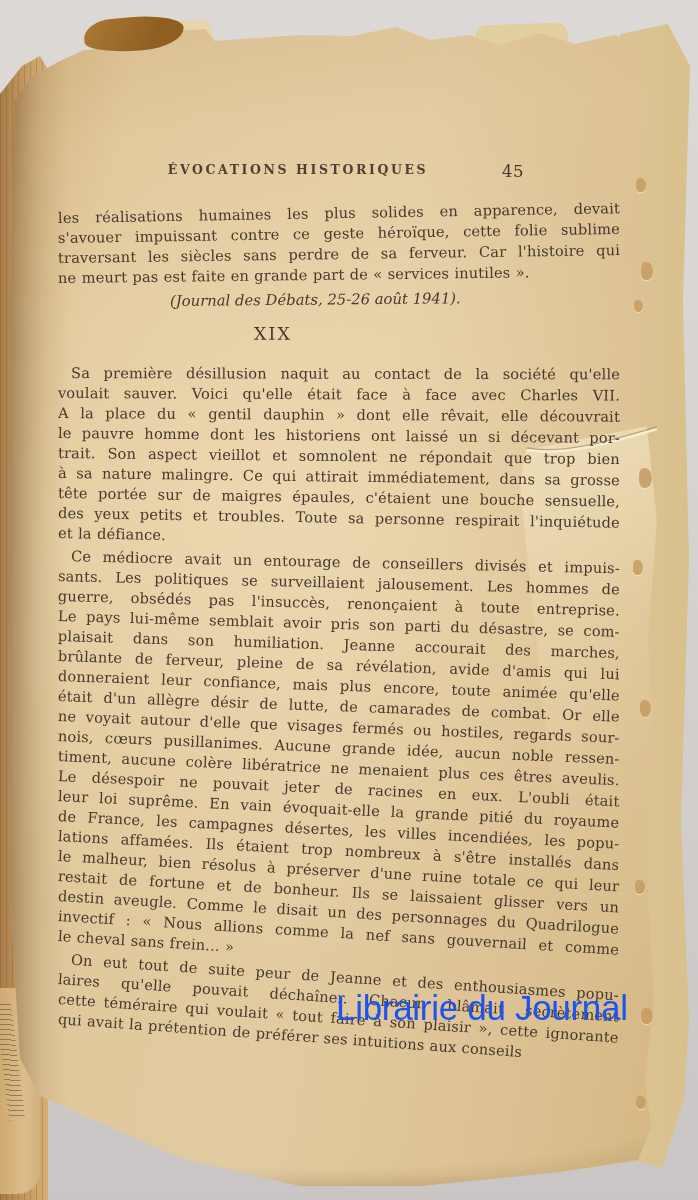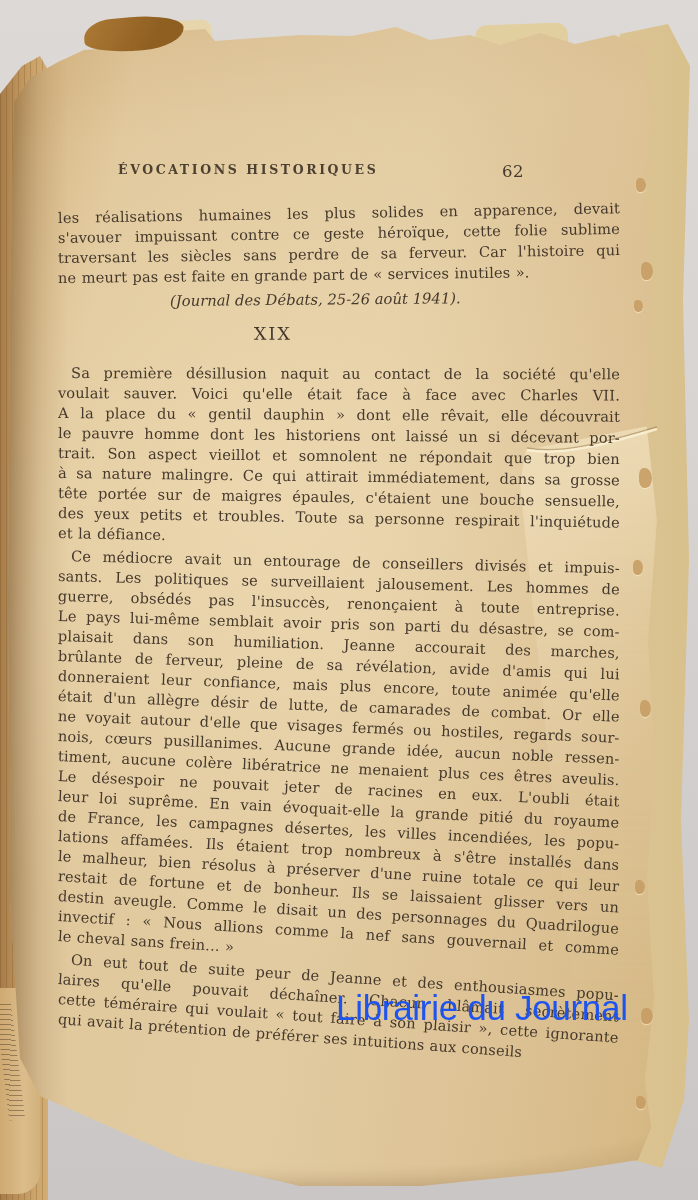--- a/index.html
+++ b/index.html
@@ -64,21 +64,21 @@
     position:absolute;left:516px;top:424px;width:142px;height:690px;
     background:linear-gradient(180deg,rgba(249,238,206,.55) 0,rgba(249,238,206,.22) 26%,rgba(249,238,206,.10) 55%,transparent 90%);
     clip-path:polygon(10px 26px,142px 0,136px 690px,70px 690px,4px 60px);
     filter:blur(2px);
   }
   svg.tear-svg{position:absolute;left:505px;top:408px;}
   .chip{position:absolute;background:#c69c62;border-radius:40% 60% 55% 45%;box-shadow:0 1px 1px rgba(255,244,214,.7);opacity:.85;}
   
   .text-layer{position:absolute;left:58px;top:162px;width:562px;color:var(--ink,#45392c);}
   .pageheader{position:relative;height:20px;margin-bottom:26px;font-size:12.5px;letter-spacing:2.6px;}
-  .pageheader .htitle{position:absolute;left:60px;width:360px;font-weight:bold;color:#4c4030;}
+  .pageheader .htitle{position:absolute;left:60px;width:360px;text-align:center;font-weight:bold;color:#4c4030;}
   .pageheader .hnum{position:absolute;left:444px;font-size:16.5px;letter-spacing:.5px;color:#453a2c;}
   .line{height:20px;line-height:20px;font-size:14.6px;letter-spacing:.15px;word-spacing:.5px;
     transform-origin:0 50%;white-space:pre-wrap;}
   .jl{text-align:justify;text-align-last:justify;}
   .ind{text-indent:13px;}
   .para{margin-bottom:3px;}
   .attribution{height:20px;line-height:20px;font-size:14.8px;font-style:italic;margin:0 0 12px 112px;transform-origin:0 50%;}
   .chapter{height:24px;line-height:24px;font-size:17.5px;letter-spacing:2px;margin-bottom:16px;transform-origin:0 50%;}
   .chapter span,.section span{display:block;width:430px;text-align:center;}
   .section{height:16px;line-height:16px;font-size:12px;letter-spacing:3px;font-weight:bold;color:#4c4030;margin-bottom:24px;transform-origin:0 50%;}
@@ -121,21 +121,21 @@
   <div class="chip" style="left:639px;top:468px;width:13px;height:20px"></div>
   <div class="chip" style="left:633px;top:560px;width:10px;height:15px"></div>
   <div class="chip" style="left:640px;top:700px;width:11px;height:17px"></div>
   <div class="chip" style="left:635px;top:880px;width:10px;height:14px"></div>
   <div class="chip" style="left:641px;top:1008px;width:12px;height:16px"></div>
   <div class="chip" style="left:636px;top:1096px;width:10px;height:13px"></div>
 
   <div class="text-layer">
     <div class="pageheader">
       <span class="htitle">ÉVOCATIONS HISTORIQUES</span>
-      <span class="hnum">62</span>
+      <span class="hnum">45</span>
     </div>
     <div id="blocks">
         <div class="para">
           <div class="line jl" style="transform: rotate(-1deg);">les réalisations humaines les plus solides en apparence, devait</div>
           <div class="line jl" style="transform: rotate(-0.93deg);">s'avouer impuissant contre ce geste héroïque, cette folie sublime</div>
           <div class="line jl" style="transform: rotate(-0.81deg);">traversant les siècles sans perdre de sa ferveur. Car l'histoire qui</div>
           <div class="line" style="transform: rotate(-0.68deg);">ne meurt pas est faite en grande part de « services inutiles ».</div>
         </div>
         <div class="attribution" style="transform: rotate(-0.54deg);">(Journal des Débats, 25-26 août 1941).</div>
         <div class="chapter" style="transform: rotate(-0.35deg);">

